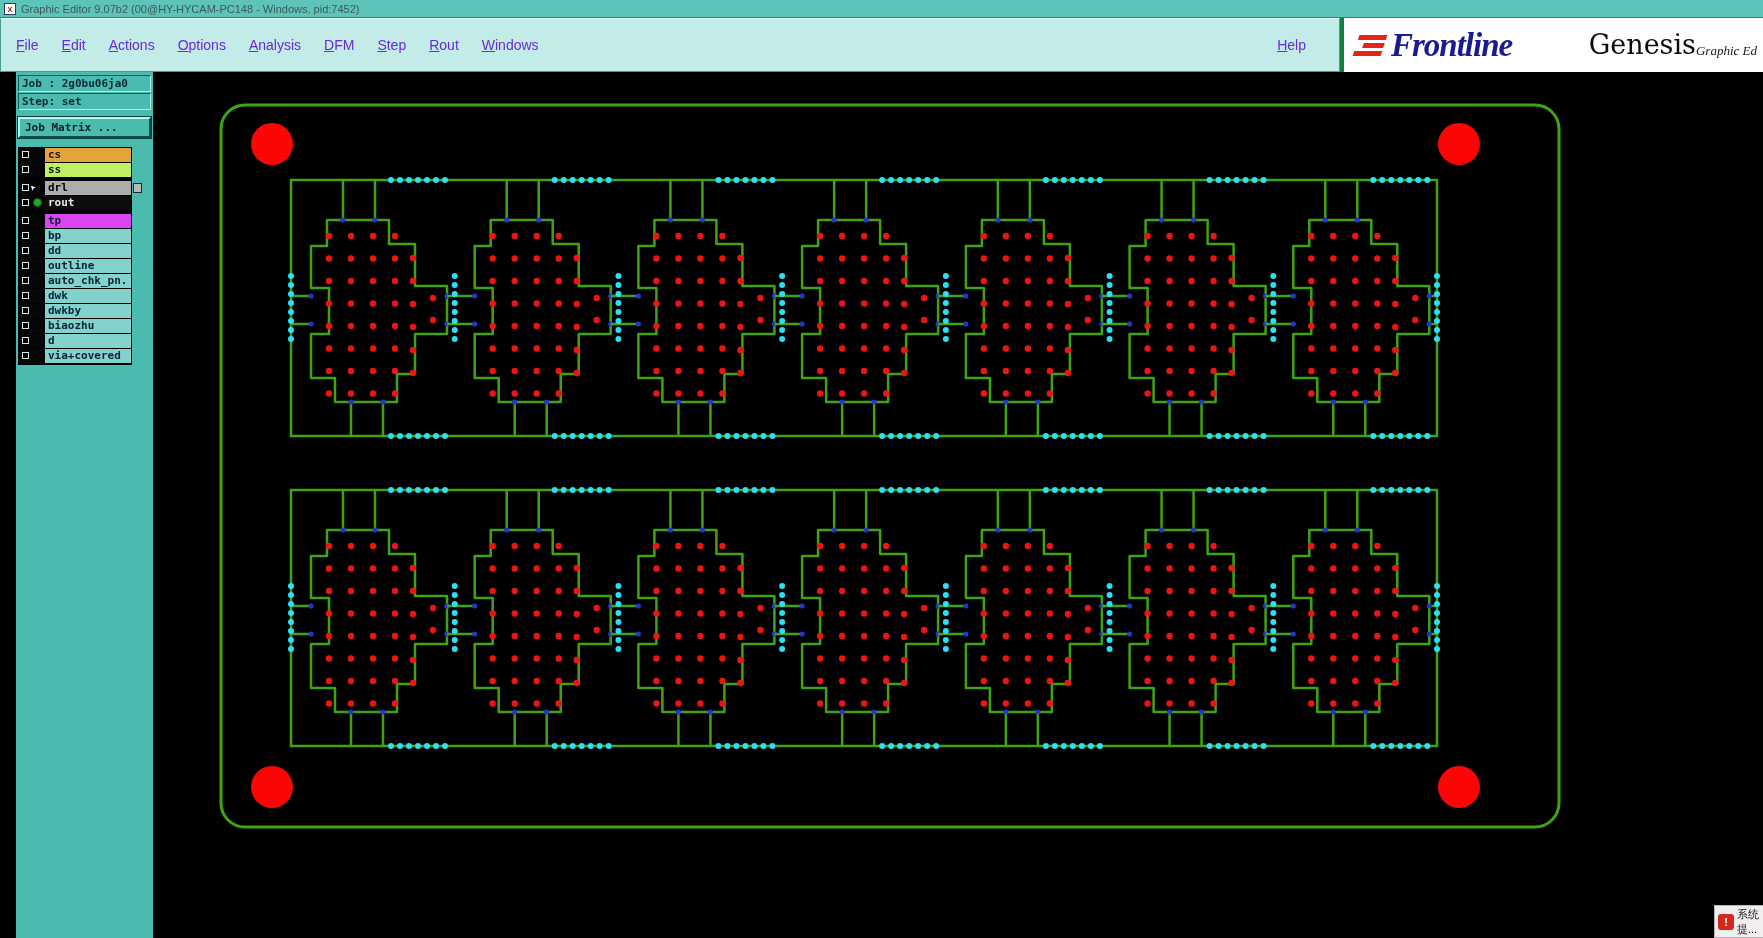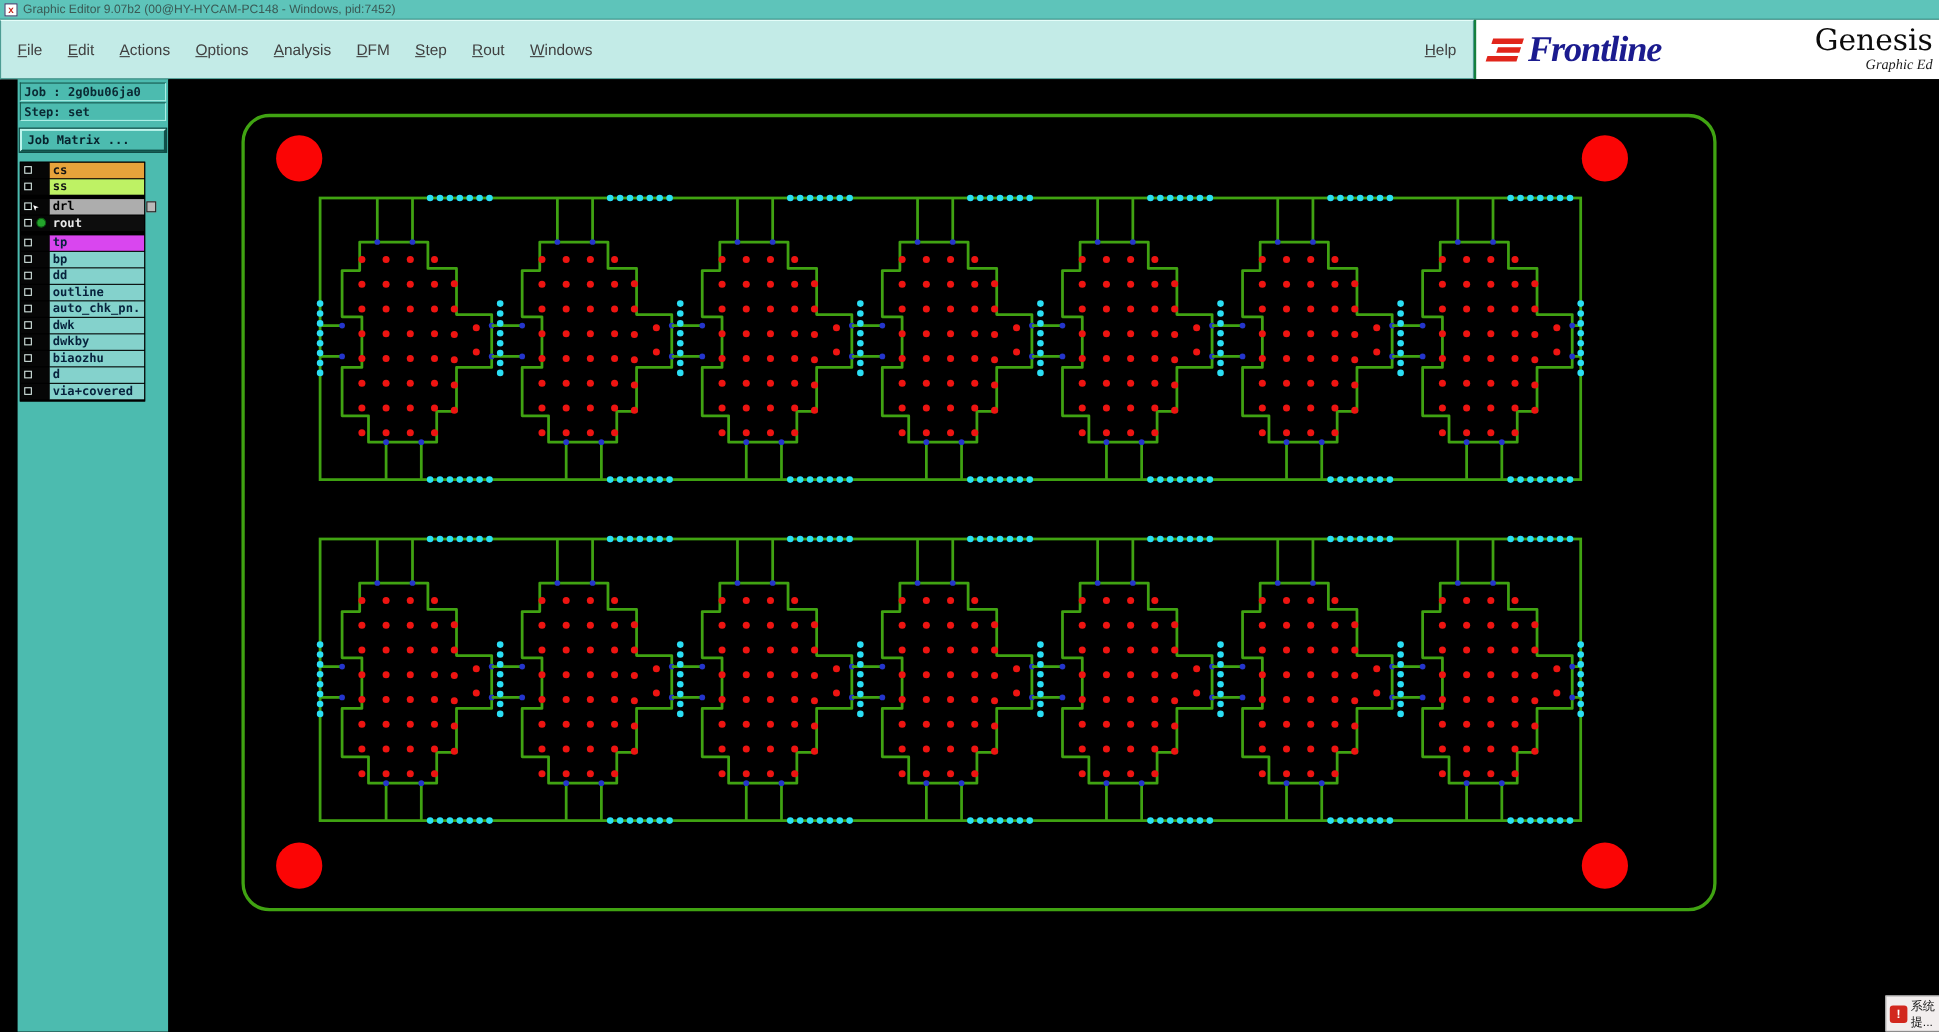--- a/index.html
+++ b/index.html
@@ -8,31 +8,31 @@
 
   
   .titlebar{position:absolute;left:0;top:0;width:100%;height:18px;background:#5EC4BA;display:flex;align-items:center;gap:5px;padding:0 4px;border-bottom:1px solid #2e8077}
   .app-icon{width:12px;height:12px;background:#fff;border:1px solid #2a3b66;color:#c1271d;font-size:9px;line-height:10px;text-align:center;font-weight:bold}
   .title-text{font-size:11px;color:#3a5a55}
 
   
   .topbar{position:absolute;left:0;top:18px;width:100%;height:54px;display:flex}
   .menubar{flex:1;background:#C3EBE7;border:1px solid #4d9c93;border-top-color:#e9fffb;display:flex;align-items:center;padding:0 15px}
   .menu-items{display:flex;gap:23px}
-  .menu-item{font-size:14px;color:#404040;cursor:default;white-space:nowrap}
-  .menu-item.help{margin-left:auto;}
-  .logo{width:423px;background:#ffffff;border-left:2px solid #15803d;display:flex;align-items:center;justify-content:space-between;padding:3px 4px 3px 12px;overflow:hidden}
+  .menu-item{font-size:14px;color:#6d28d9;cursor:default;white-space:nowrap}
+  .menu-item.help{margin-left:auto;margin-right:18px}
+  .logo{width:423px;background:#ffffff;border-left:4px solid #15803d;display:flex;align-items:center;justify-content:space-between;padding:3px 4px 3px 12px;overflow:hidden}
   .logo-left{display:flex;align-items:center;gap:7px}
   .stripes{display:flex;flex-direction:column;gap:3px;transform:skewX(-18deg)}
   .stripes i{display:block;height:5px;background:#E1251B}
   .stripes i:nth-child(1){width:28px}
   .stripes i:nth-child(2){width:21px;margin-left:7px}
   .stripes i:nth-child(3){width:28px}
   .brand{font-family:"Liberation Serif",serif;font-style:italic;font-weight:bold;font-size:33px;color:#1B1B8F;letter-spacing:-1px;line-height:1}
-  .logo-right{display:flex;flex-direction:column;align-items:flex-end;min-width:0;padding-right:2px}
+  .logo-right{display:flex;flex-direction:row;align-items:flex-end;min-width:0;padding-right:2px}
   .product{font-family:"DejaVu Serif",serif;font-size:27px;color:#0c0c0c;line-height:1.05;white-space:nowrap}
   .subtitle{font-family:"Liberation Serif",serif;font-style:italic;font-weight:normal;font-size:13px;color:#1a1a1a;white-space:nowrap}
 
   
   .bodyarea{position:absolute;top:72px;left:16px;width:100%;height:866px;display:flex}
 
   
   .sidebar{width:137px;background:#4CBBAF;padding:2px;flex-shrink:0;font-family:"DejaVu Sans Mono",monospace}
   .info-box{width:133px;height:17px;margin:1px 0;border:1px solid;border-color:#14584f #aaeee5 #aaeee5 #14584f;font-size:11px;font-weight:bold;color:#0a2a33;padding:2px 3px 0;background:#4CBBAF;line-height:12px;white-space:nowrap;overflow:hidden}
   .matrix-btn{display:block;width:133px;height:21px;margin:7px 0 9px;background:#4CBBAF;border:2px solid;border-color:#bdf4ec #0f4f48 #0f4f48 #bdf4ec;outline:1px solid #0b423c;font-family:"DejaVu Sans Mono",monospace;font-size:11px;font-weight:bold;color:#07222c;text-align:left;padding:0 5px;cursor:pointer}

